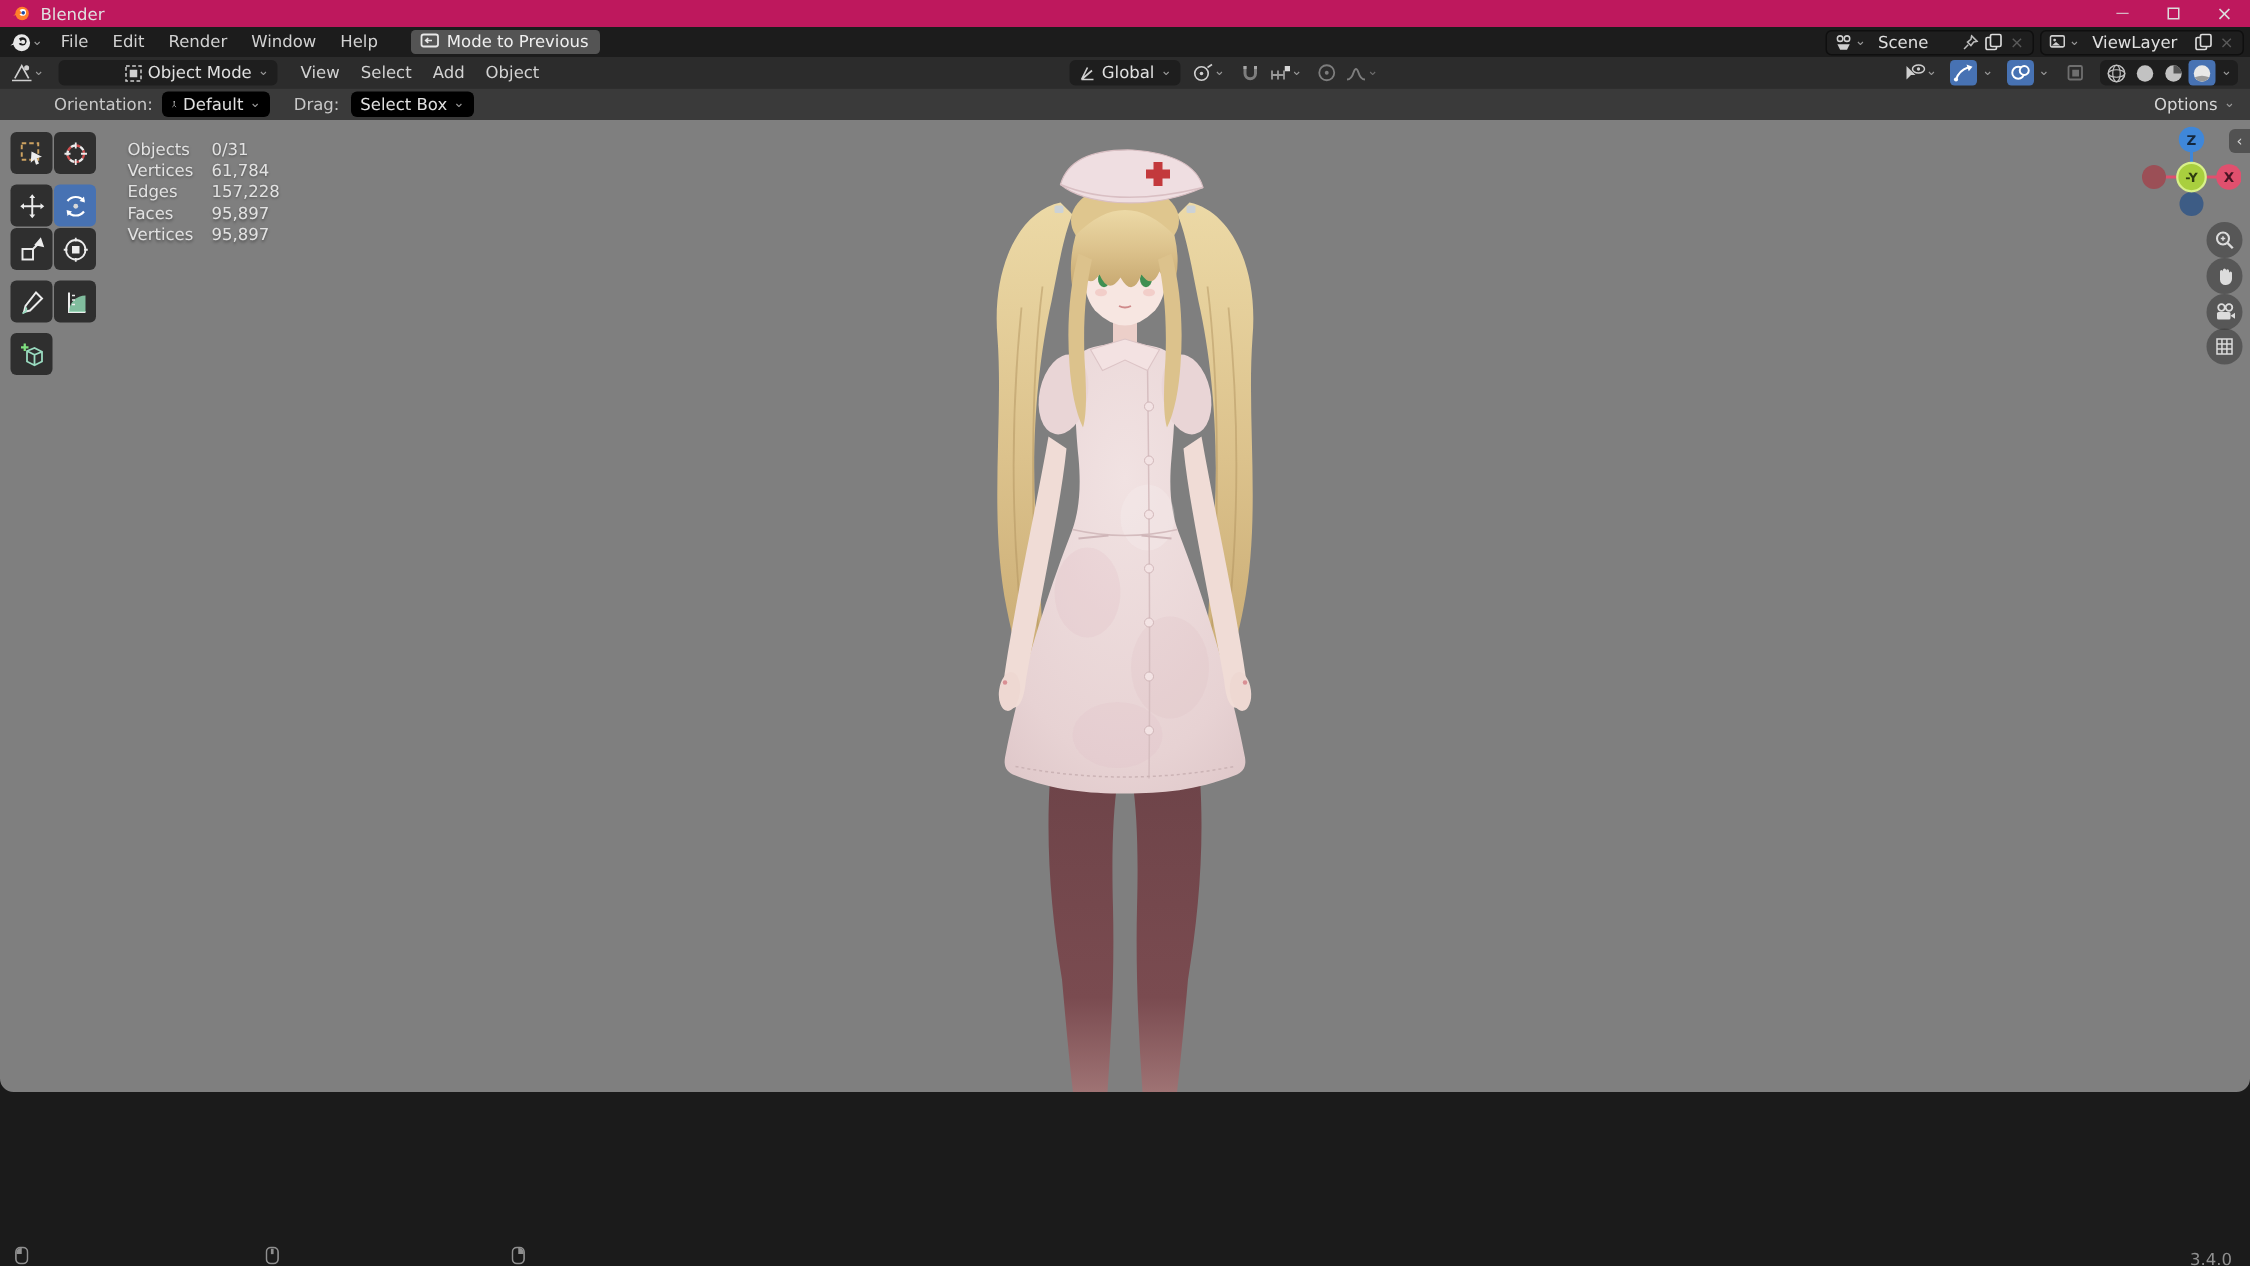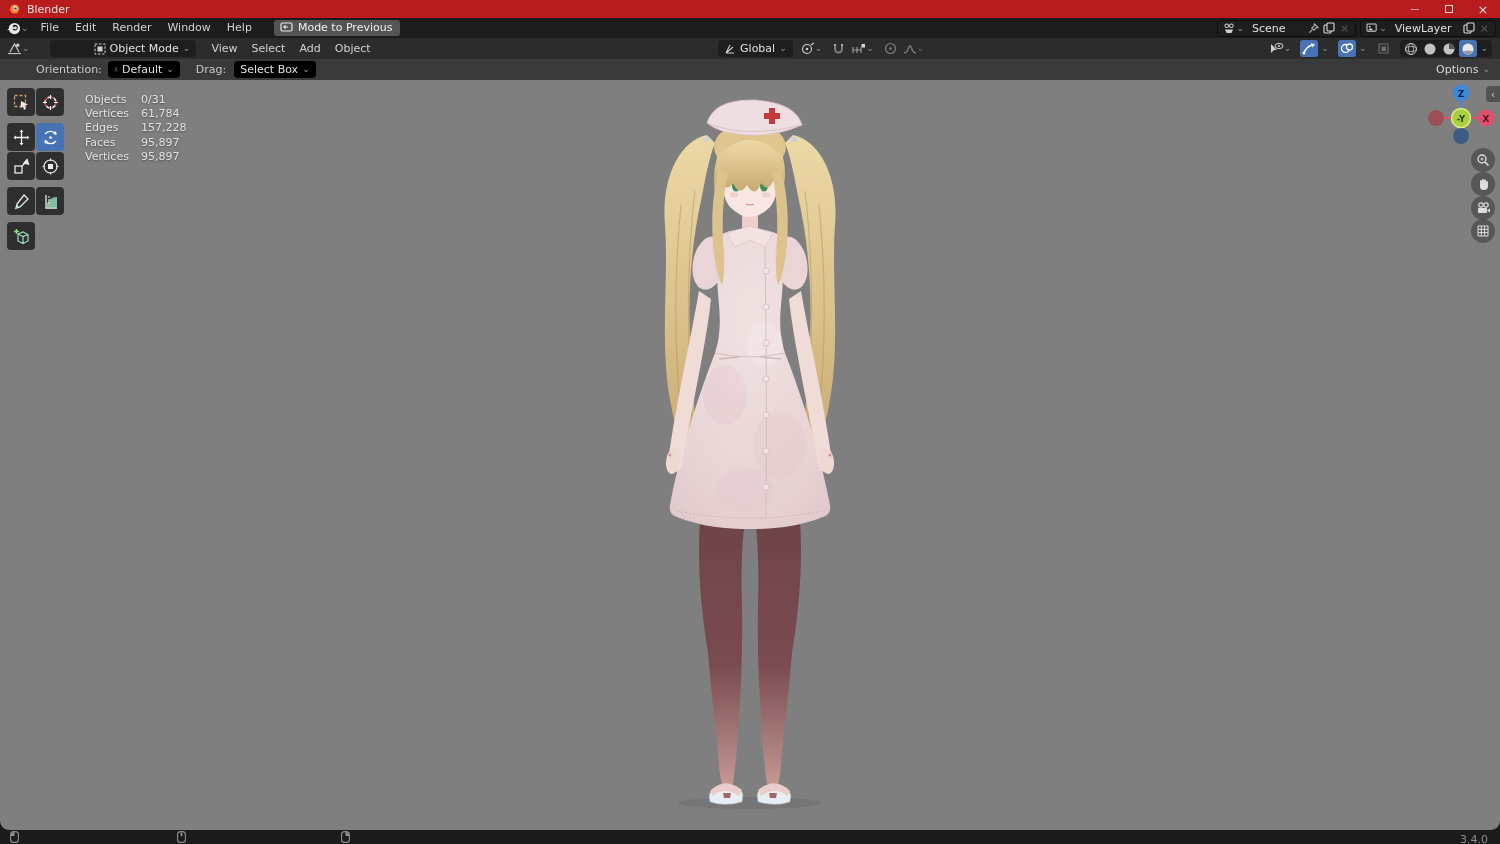--- a/index.html
+++ b/index.html
@@ -1,21 +1,21 @@
 <!DOCTYPE html>
 <html><head>
 <meta charset="utf-8">
 <style>
   * { margin:0; padding:0; box-sizing:border-box; }
   html,body { width:1500px; height:844px; overflow:hidden; background:#1b1b1b;
     font-family:"DejaVu Sans","Liberation Sans",sans-serif; }
   .app { position:relative; width:1500px; height:844px; background:#1b1b1b; color:#d6d6d6; font-size:11px; }
 
   
-  .titlebar { position:absolute; left:0; top:0; width:100%; height:18px; background:#b91c1c;
+  .titlebar { position:absolute; left:0; top:0; width:100%; height:18px; background:#be185d;
     display:flex; align-items:center; }
   .titlebar .logo { width:12px; height:12px; margin-left:8px; }
   .titlebar .title { margin-left:7px; color:#e0e0e0; font-size:11px; }
   .wincontrols { margin-left:auto; display:flex; height:18px; }
   .winbtn { width:34px; height:18px; display:flex; align-items:center; justify-content:center; color:#dcdcdc; font-size:11px; }
   .winbtn .maxbox { width:8px; height:8px; border:1px solid #dcdcdc; }
 
   
   .topbar { position:absolute; left:0; top:18px; width:100%; height:20px; background:#1c1c1c;
     display:flex; align-items:center; }
@@ -40,21 +40,21 @@
     height:17px; padding:0 6px; color:#e0e0e0; }
   .widget2 { background:#000000; }
   .hmenu { padding:0 7px; color:#d2d2d2; }
   .iconbtn { display:flex; align-items:center; justify-content:center; height:17px; padding:0 2px; border-radius:3px; }
   .iconbtn.active { background:#4772b3; }
   .seg { display:flex; align-items:center; background:#1e1e1e; border-radius:4px; height:17px; padding:0 2px; gap:1px; }
   .spacer { flex:1; }
   .label { color:#c8c8c8; }
 
   
-  .canvas { position:absolute; left:0; top:80px; width:1500px; height:750px; background:#7f7f7f;
+  .canvas { position:absolute; left:0; top:80px; width:1500px; height:648px; background:#7f7f7f;
     border-radius:0 0 9px 9px; overflow:hidden; }
 
   
   .toolshelf { position:absolute; left:7px; top:8px; display:flex; flex-direction:column; gap:7px; }
   .toolrowset { display:flex; flex-direction:column; gap:1px; }
   .toolrow { display:flex; gap:1px; }
   .toolbtn { width:28px; height:28px; background:rgba(40,40,40,.92); border-radius:4px;
     display:flex; align-items:center; justify-content:center; }
   .toolbtn.active { background:#4772b3; }
 
@@ -178,21 +178,21 @@
   <div class="vp-header">
     <div class="hgroup" style="margin-left:5px;">
       <span class="iconbtn">
         <svg width="15" height="13" viewBox="0 0 16 14">
           <path d="M3,11 L8,2 L13,11" fill="none" stroke="#cfcfcf" stroke-width="1.2"></path>
           <circle cx="11.5" cy="3.5" r="1.8" fill="#cfcfcf"></circle>
             <path d="M1,12.5 H15" stroke="#cfcfcf" stroke-width="1.1"></path>
         </svg>
         <span class="chev">⌄</span>
       </span>
-      <div class="widget" style="margin-left:18px;padding-left:44px;">
+      <div class="widget" style="margin-left:7px;padding-left:44px;">
         <svg width="12" height="12" viewBox="0 0 12 12">
           <rect x="1" y="1" width="10" height="10" fill="none" stroke="#cfcfcf" stroke-width="1" stroke-dasharray="2.5,1.6"></rect>
           <rect x="3.5" y="3.5" width="5" height="5" fill="#cfcfcf"></rect>
         </svg>
         <span>Object Mode</span>
         <span class="chev">⌄</span>
       </div>
       <span class="hmenu" style="margin-left:8px;">View</span>
       <span class="hmenu">Select</span>
       <span class="hmenu">Add</span>

